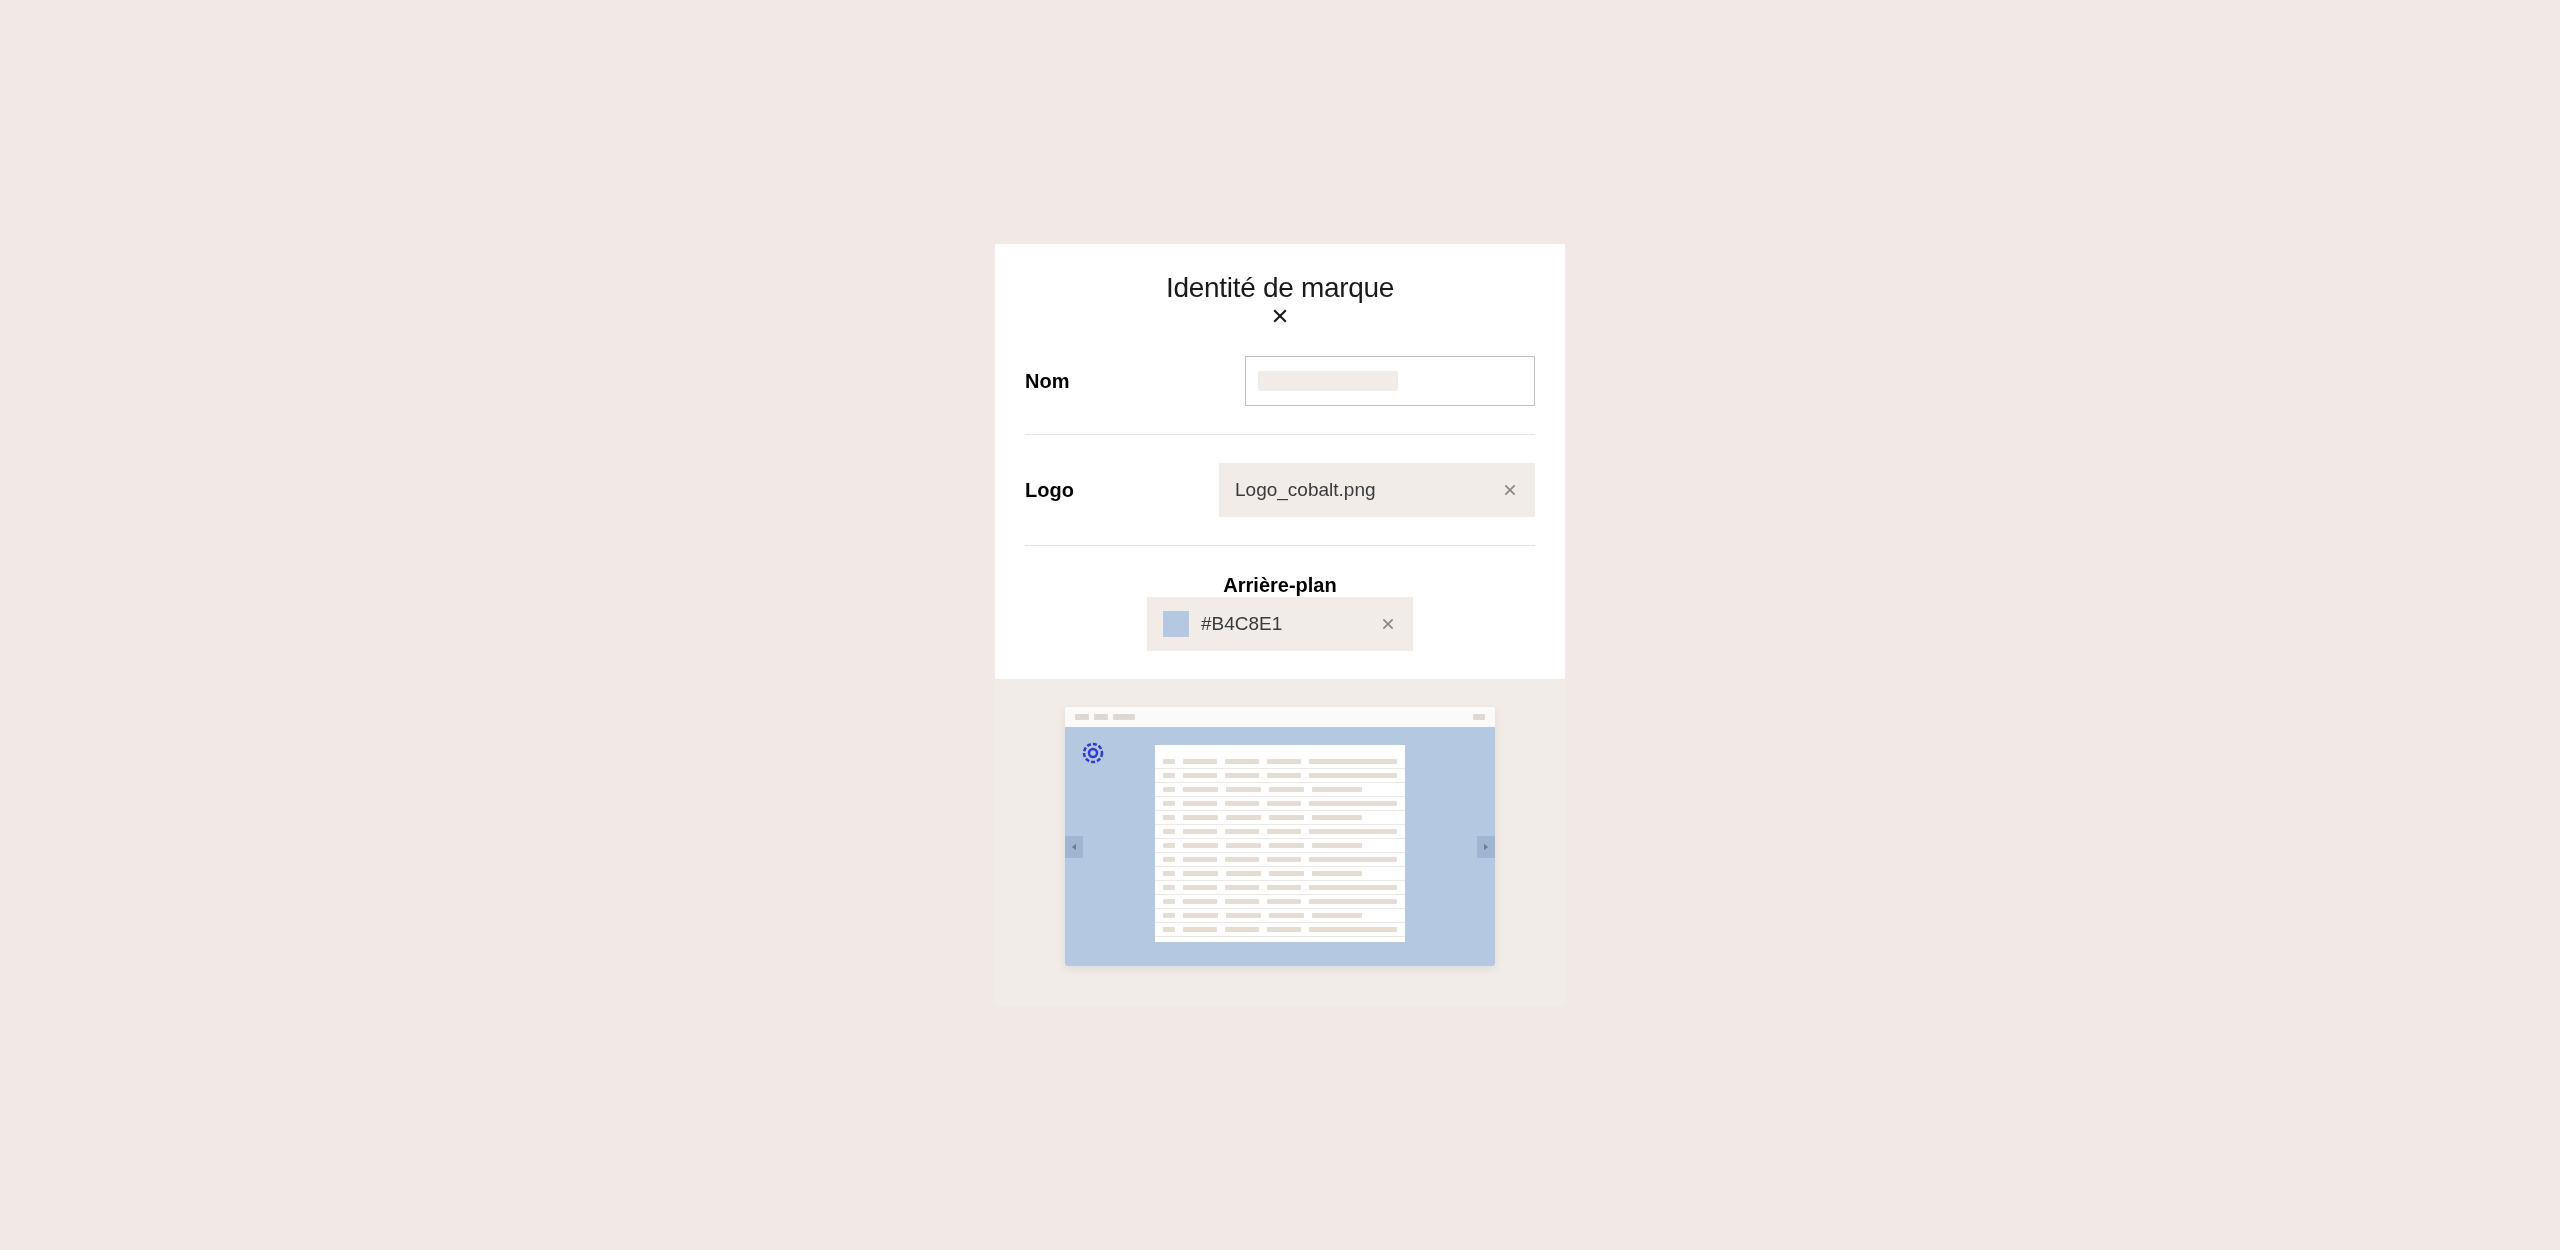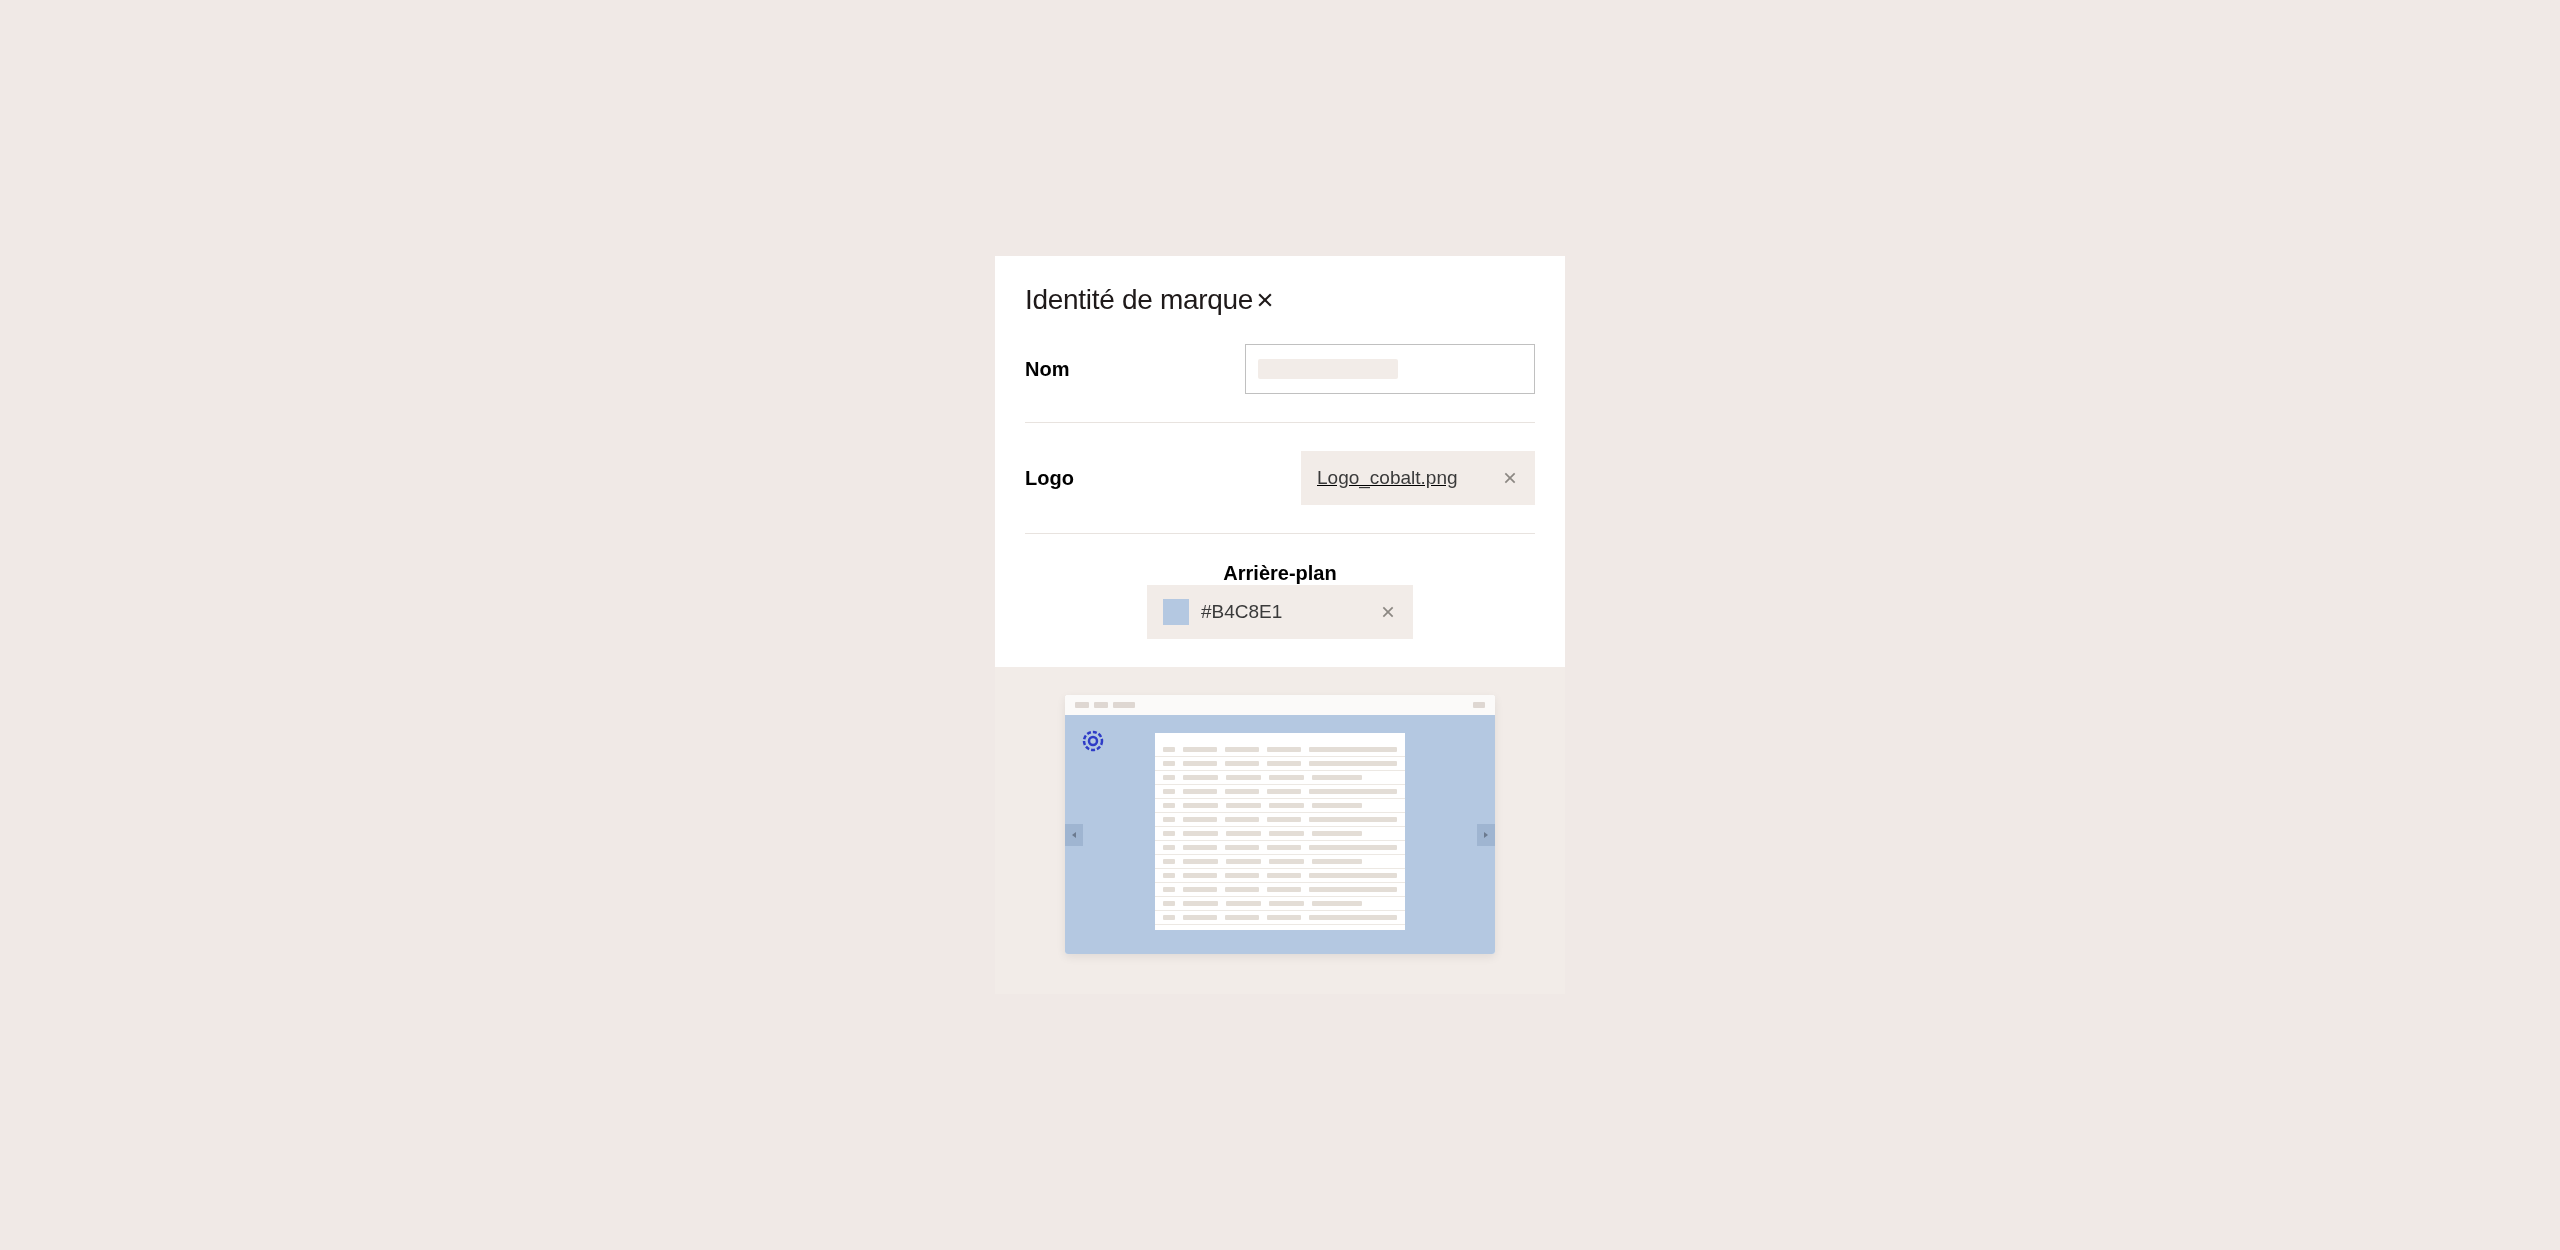--- a/index.html
+++ b/index.html
@@ -19,22 +19,24 @@
     }
     
     .modal {
       background-color: #ffffff;
       width: 570px;
       position: relative;
     }
     
     .modal-header {
       display: flex;
+      justify-content: space-between;
       align-items: center;
       padding: 28px 30px 0 30px;
+      flex-direction: column;
     }
     
     .modal-title {
       font-size: 28px;
       font-weight: 500;
       color: #1e1919;
       letter-spacing: -0.3px;
     }
     
     .close-icon {
@@ -85,28 +87,27 @@
     }
     
     .text-input-placeholder {
       width: 140px;
       height: 20px;
       background-color: #f2ece8;
       border-radius: 2px;
     }
     
     .file-chip {
-      width: 234px;
+      width: 316px;
       height: 54px;
       background-color: #f2ece8;
       display: flex;
       align-items: center;
       justify-content: space-between;
       padding: 0 16px;
-      text-decoration: underline;
     }
     
     .file-chip-text {
       font-size: 19px;
       color: #3a3a3a;
     }
     
     .chip-close {
       width: 18px;
       height: 18px;

